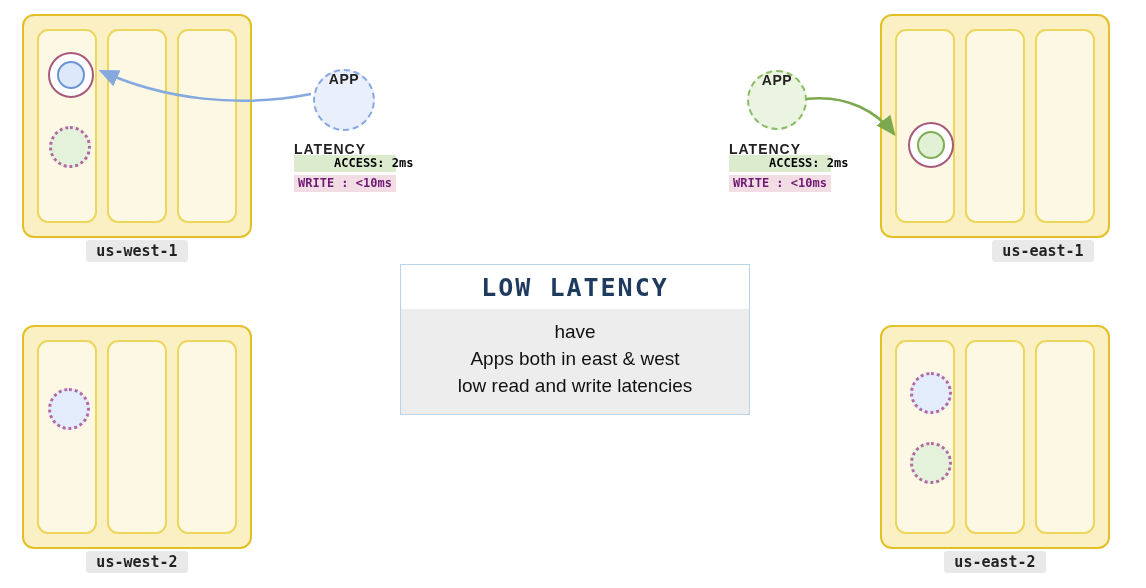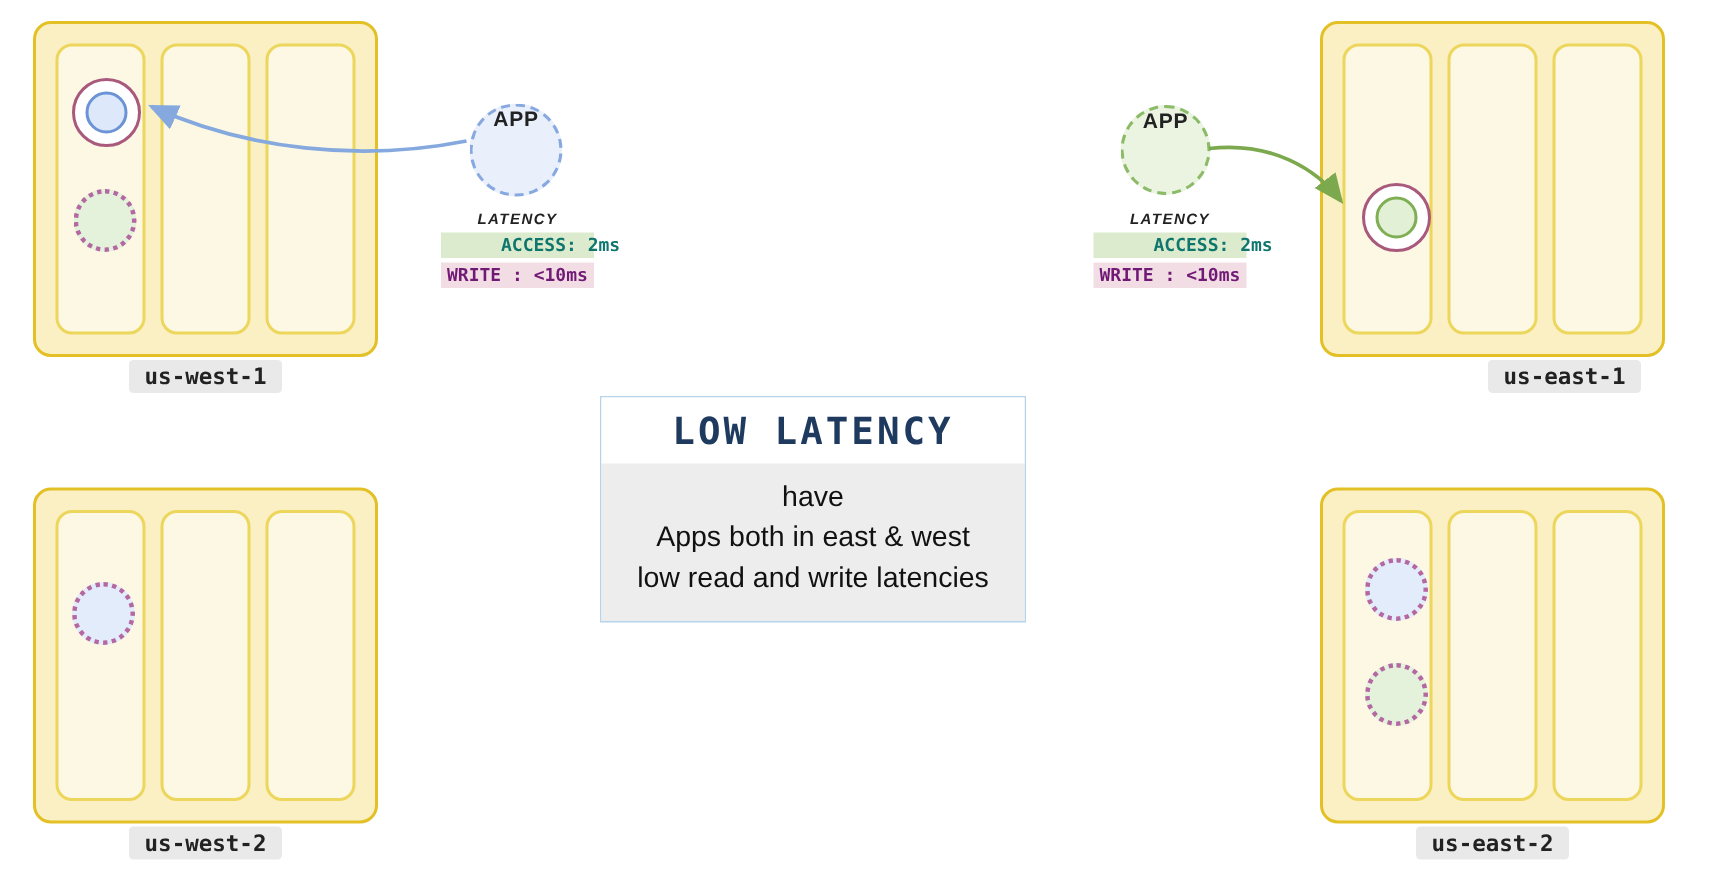--- a/index.html
+++ b/index.html
@@ -41,34 +41,34 @@
   .app {
     position:absolute; border-radius:50%; box-sizing:border-box;
     display:flex; align-items:flex-start; justify-content:center;
     font-weight:bold; font-size:14px; color:#222222; letter-spacing:0.5px;
   }
   .app-west { width:62px; height:62px; border:2px dashed #88a9e0; background:#e9f0fc; }
   .app-east { width:60px; height:60px; border:2px dashed #8cbb68; background:#eaf4e0; }
 
   
   .latency-title {
-    position:absolute; width:102px; text-align:center;
-    font-size:10px; font-weight:bold; letter-spacing:1px; color:#222222;font-style:italic;
+    position:absolute; width:102px; text-align:left;
+    font-size:14px; font-weight:bold; letter-spacing:1px; color:#222222;
   }
   .latency-row {
     position:absolute; width:102px; height:17px; line-height:17px;
     font-family:"DejaVu Sans Mono", monospace; font-weight:bold; font-size:12px;
     padding-left:4px; box-sizing:border-box; white-space:nowrap;
   }
-  .row-access { background:#dcebcd; color:#0f766e;padding-left:40px; }
+  .row-access { background:#dcebcd; color:#000000;padding-left:40px; }
   .row-write  { background:#f3dde5; color:#701a75; }
 
   
   .callout {
-    position:absolute; left:400px; top:264px; width:284px;
+    position:absolute; left:400px; top:264px; width:350px;
     border:1px solid #b8d4ea; box-sizing:border-box; background:#ffffff;
   }
   .callout-title {
     height:44px; display:flex; align-items:center; justify-content:center;
     font-family:"DejaVu Sans Mono", monospace; font-weight:bold;
     font-size:25px; letter-spacing:2px; color:#1e3a5f; background:#ffffff;
   }
   .callout-body {
     background:#ededed; padding:10px 8px 14px 8px; text-align:center;
     font-size:19px; line-height:1.42; color:#111111;

